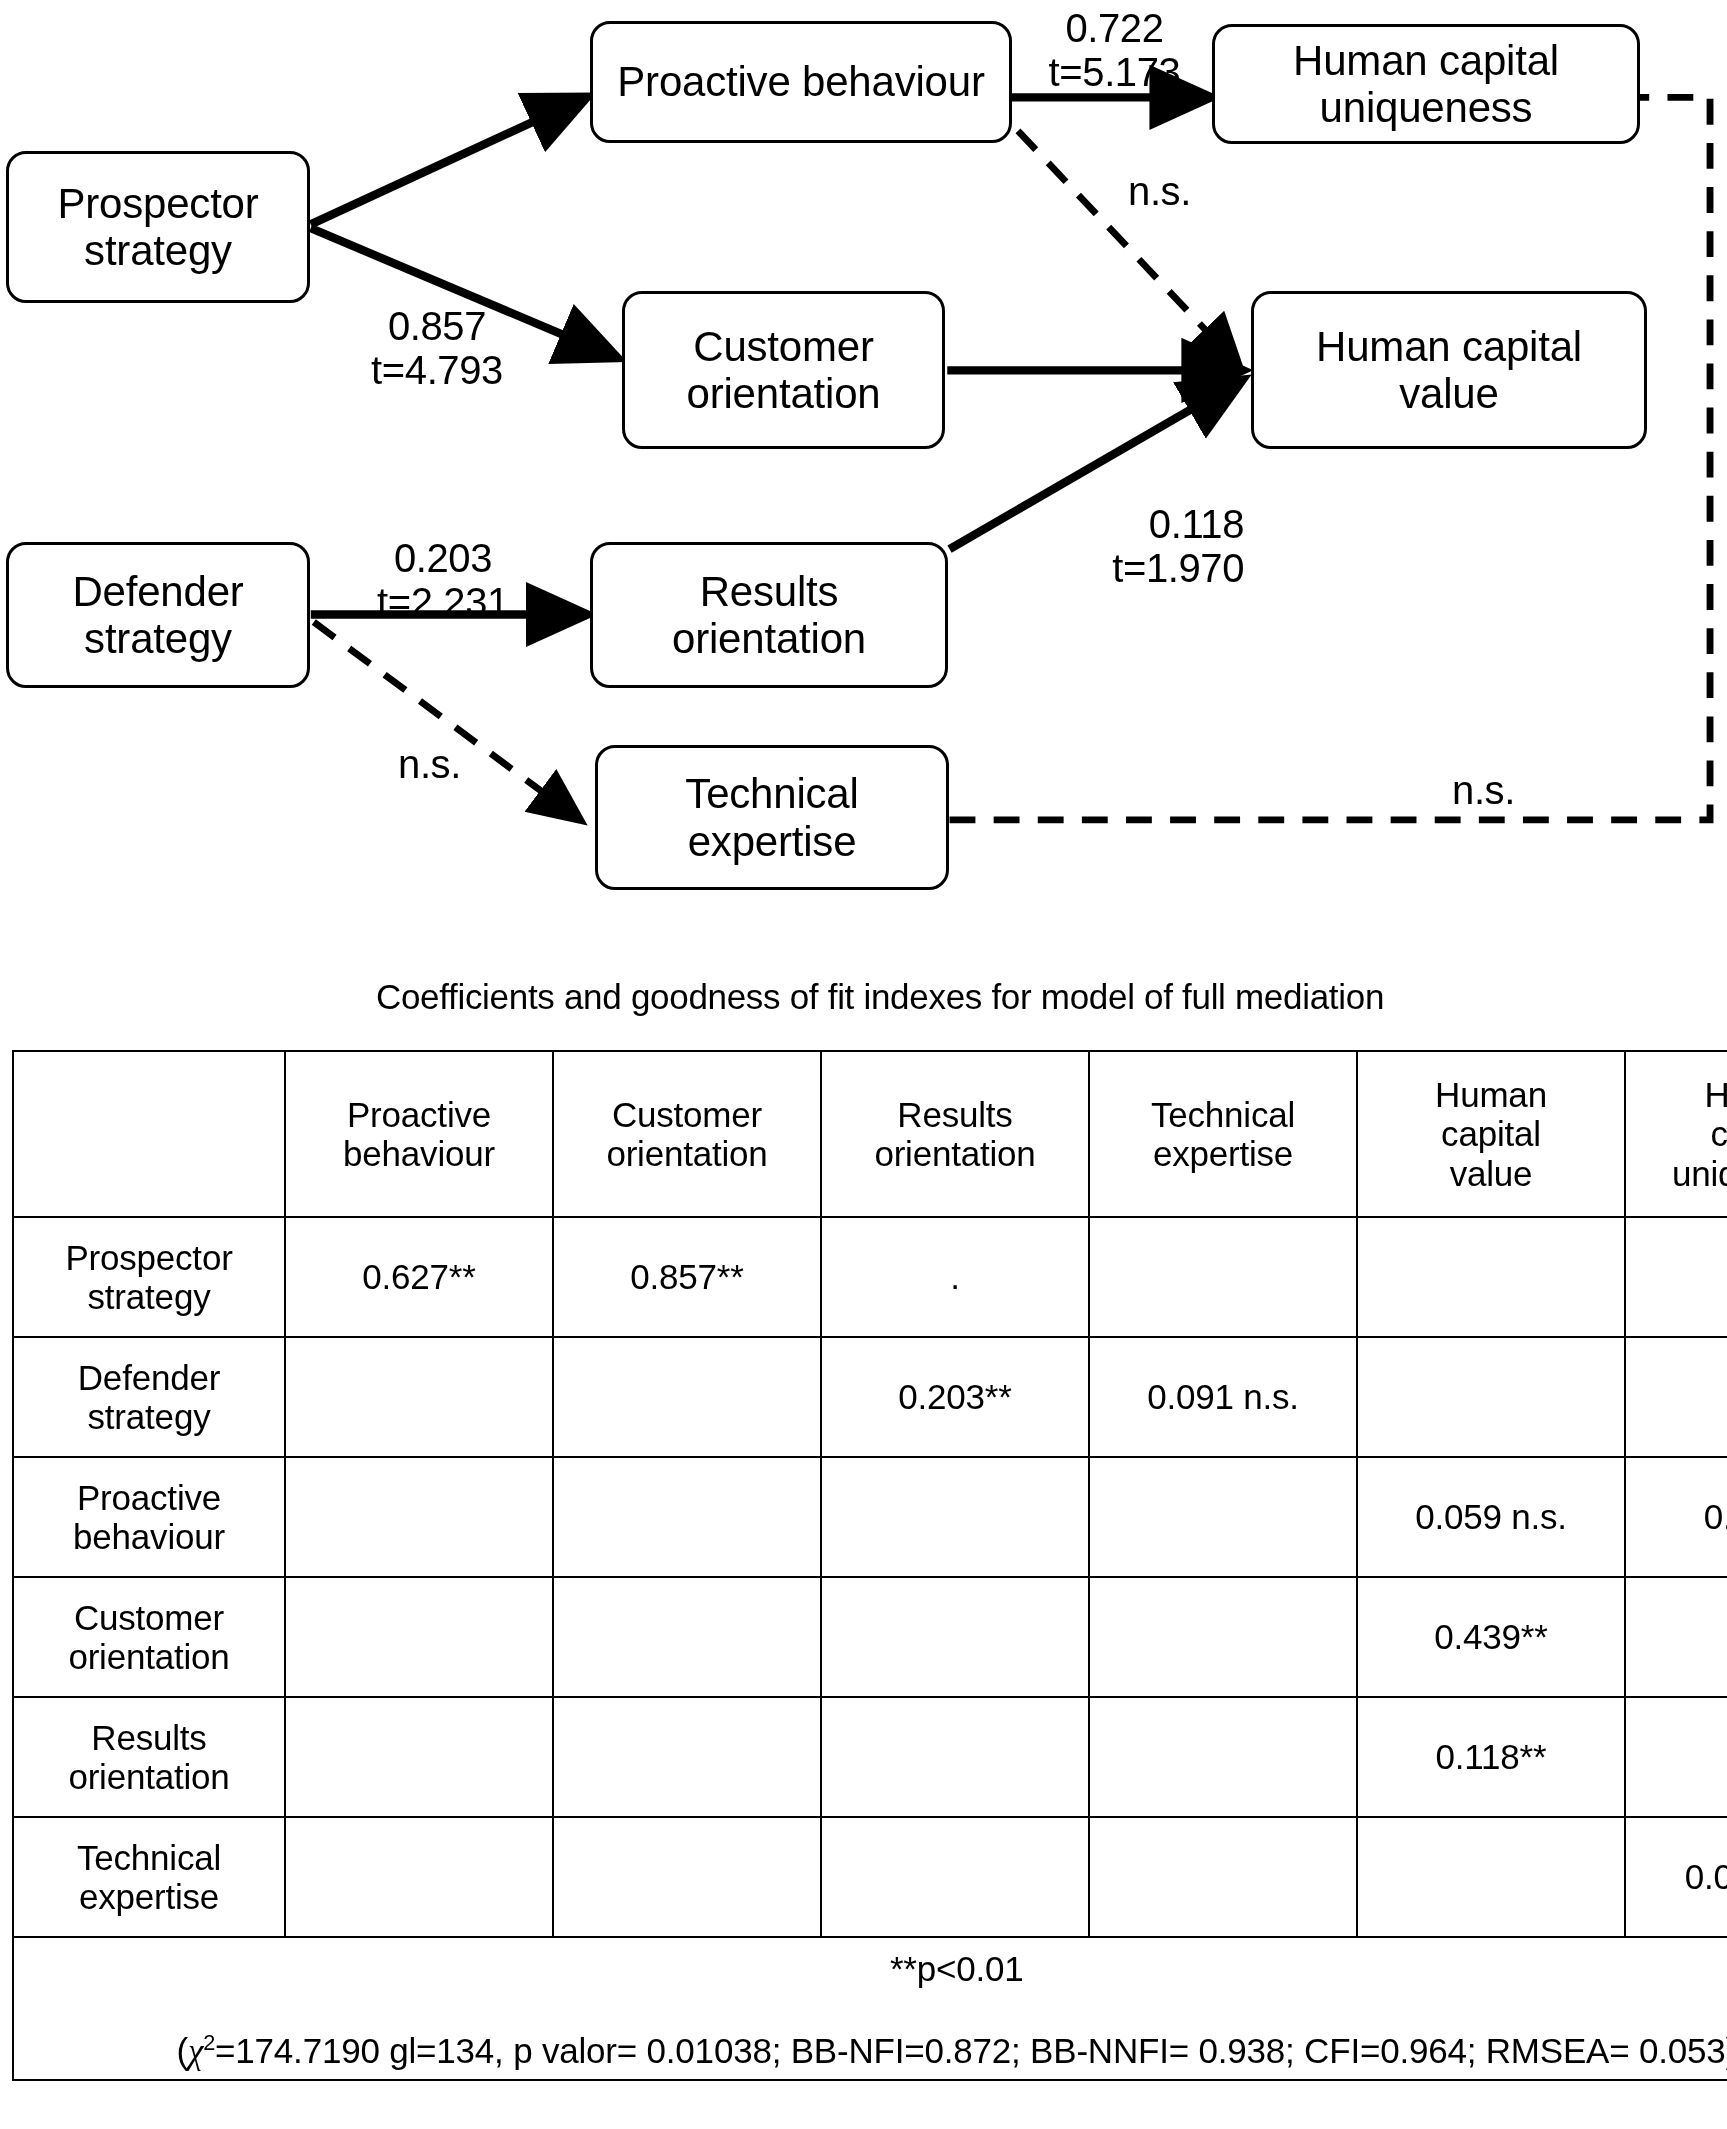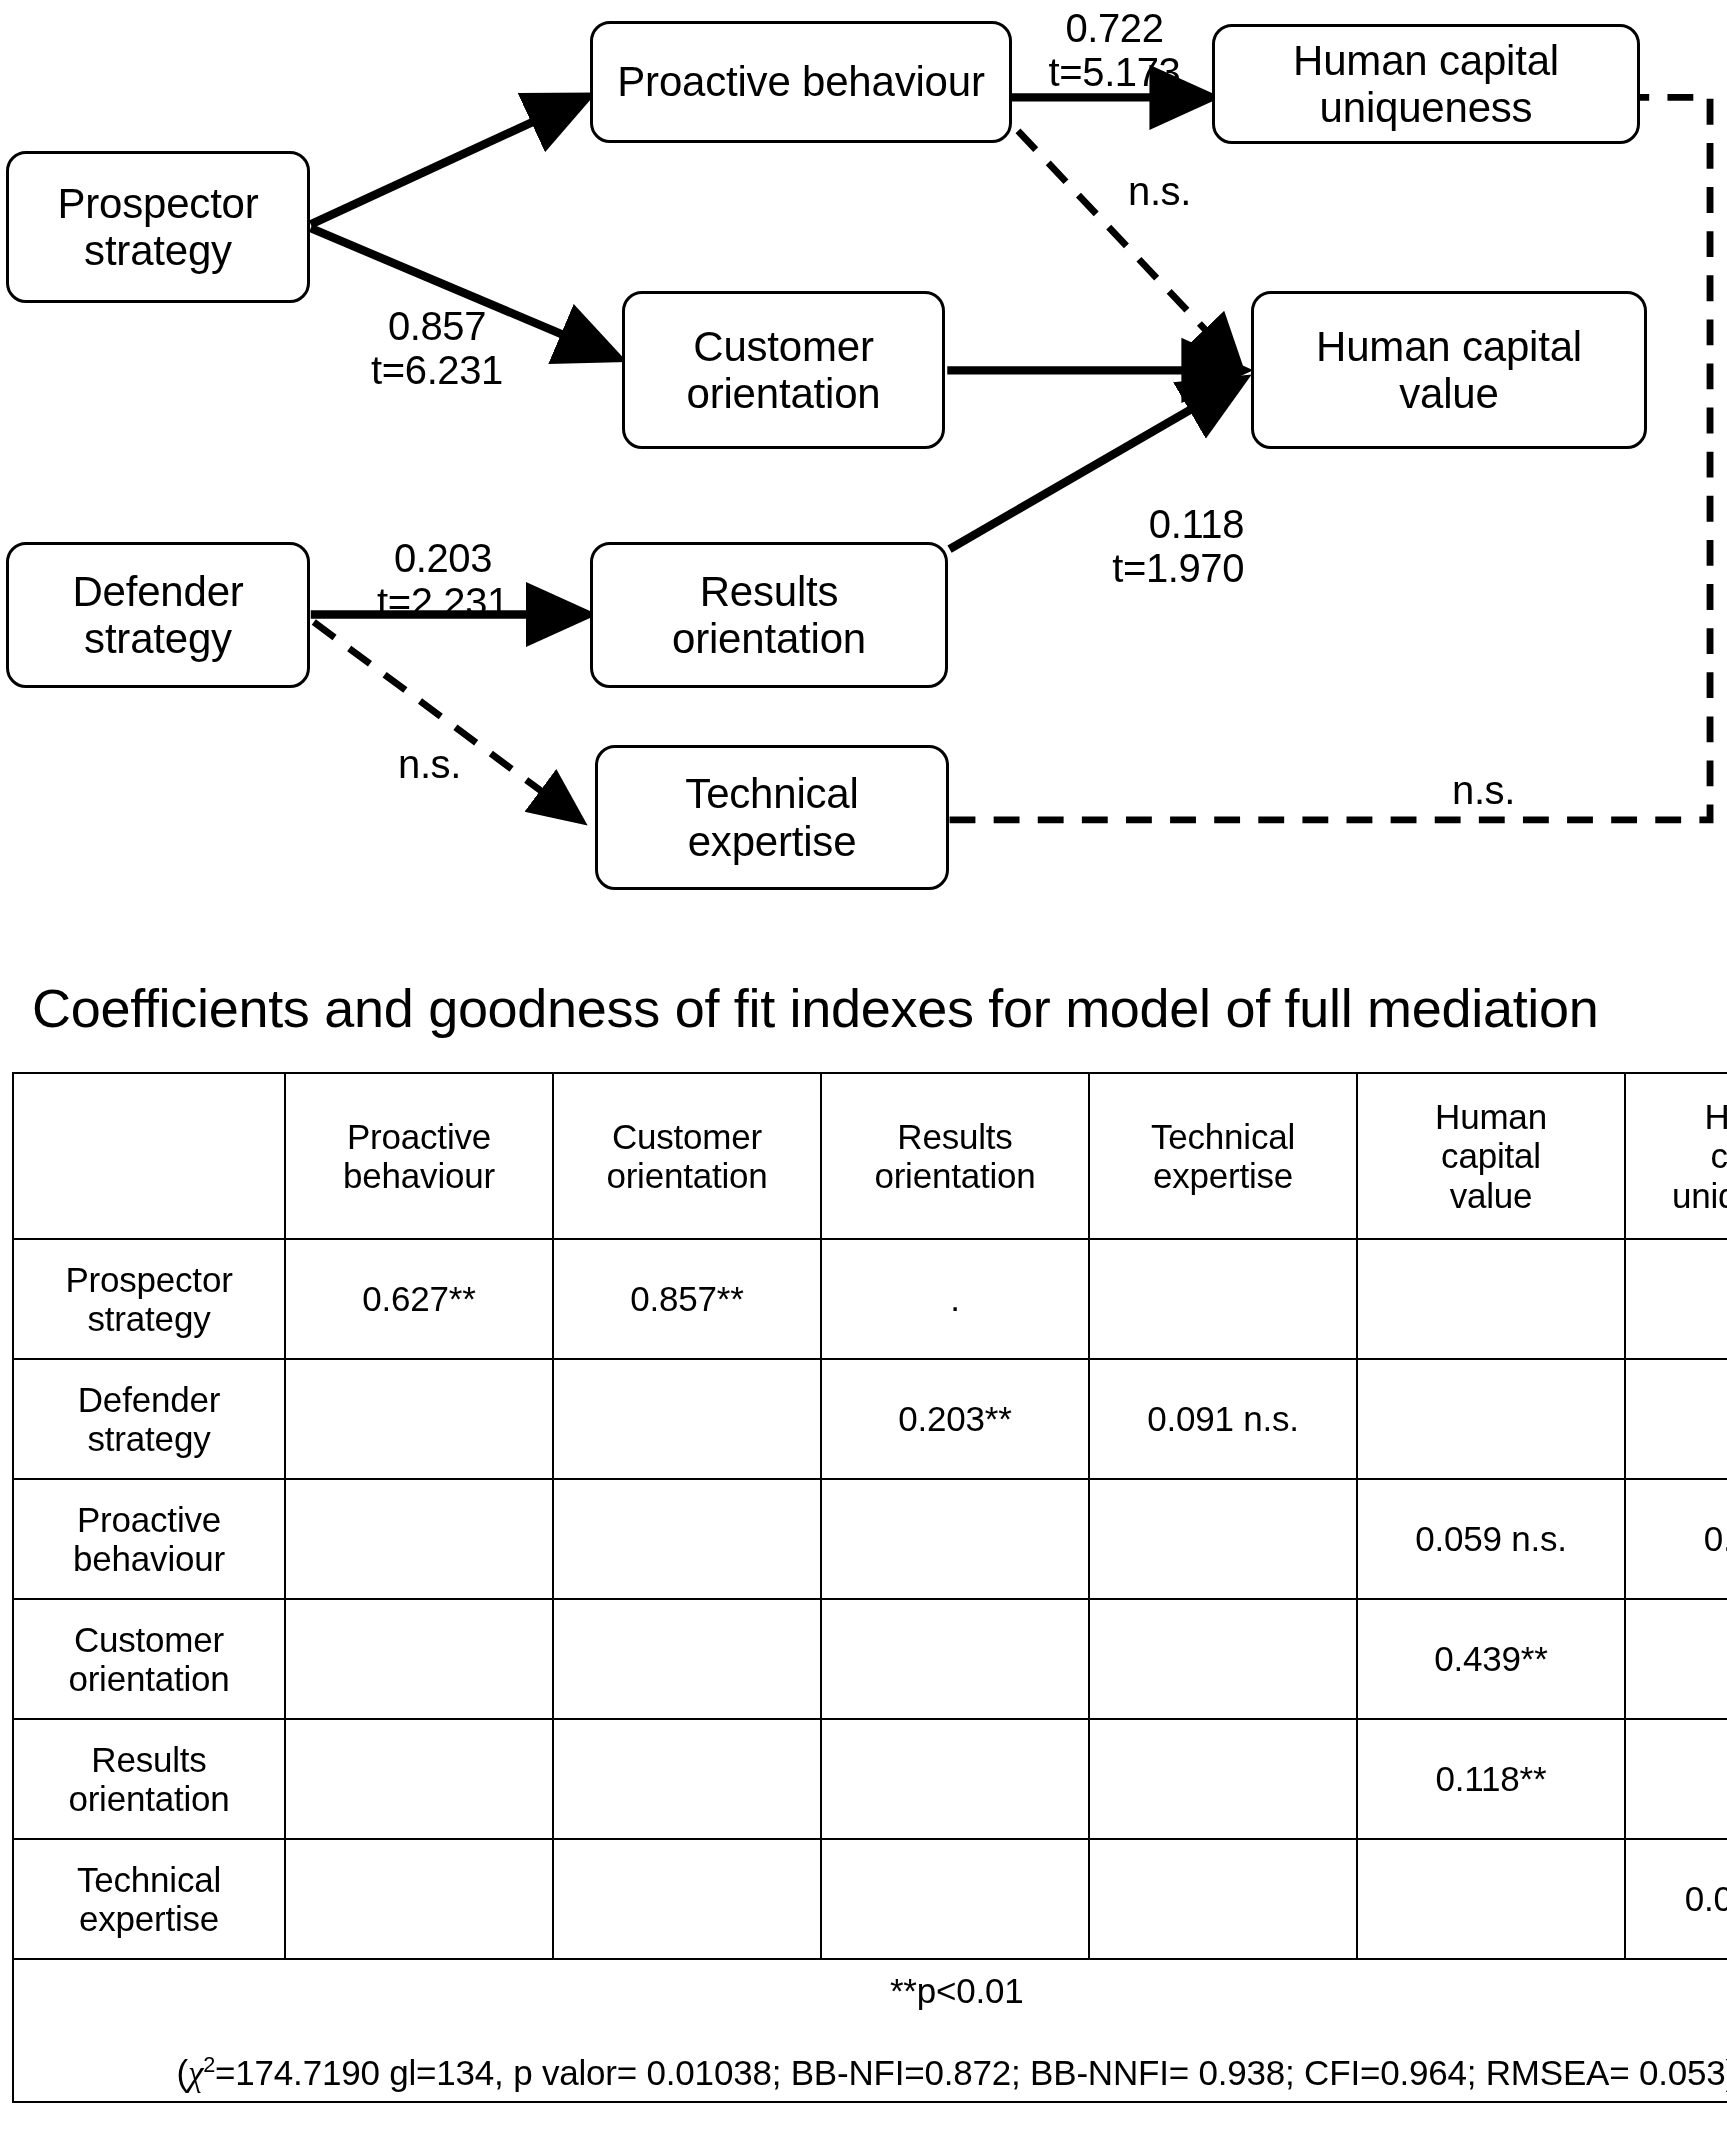--- a/index.html
+++ b/index.html
@@ -33,23 +33,24 @@
     line-height:1.1;
     text-align:center;
     white-space:pre-line;
     letter-spacing:-0.4px;
   }
   
   #tablewrap{
     position:absolute;left:0;top:947px;width:1728px;
   }
   #tbl-title{
-    font-size:54px;
+    font-size:35px;
     margin:30px 0 0 32px;
     letter-spacing:-0.3px;
+    text-align:center;
   }
   table.coef{
     border-collapse:collapse;
     margin:33px 0 0 12px;
     width:1704px;
     table-layout:fixed;
   }
   table.coef td,table.coef th{
     border:2.3px solid #000;
     text-align:center;
@@ -147,21 +148,21 @@
 expertise</span>
   </div>
 
 
   <div class="edgelabel" style="left:1004px;top:6px;width:221px;">0.722
 t=5.173</div>
 
   <div class="edgelabel" style="left:1095px;top:169px;width:129px;">n.s.</div>
 
   <div class="edgelabel" style="left:323px;top:304px;width:228px;">0.857
-t=6.231</div>
+t=4.793</div>
 
 
   <div class="edgelabel" style="left:329px;top:536px;width:228px;">0.203
 t=2.231</div>
 
   <div class="edgelabel" style="left:1023px;top:502px;width:221px;text-align:right;">0.118
 t=1.970</div>
 
   <div class="edgelabel" style="left:365px;top:742px;width:129px;">n.s.</div>
 

